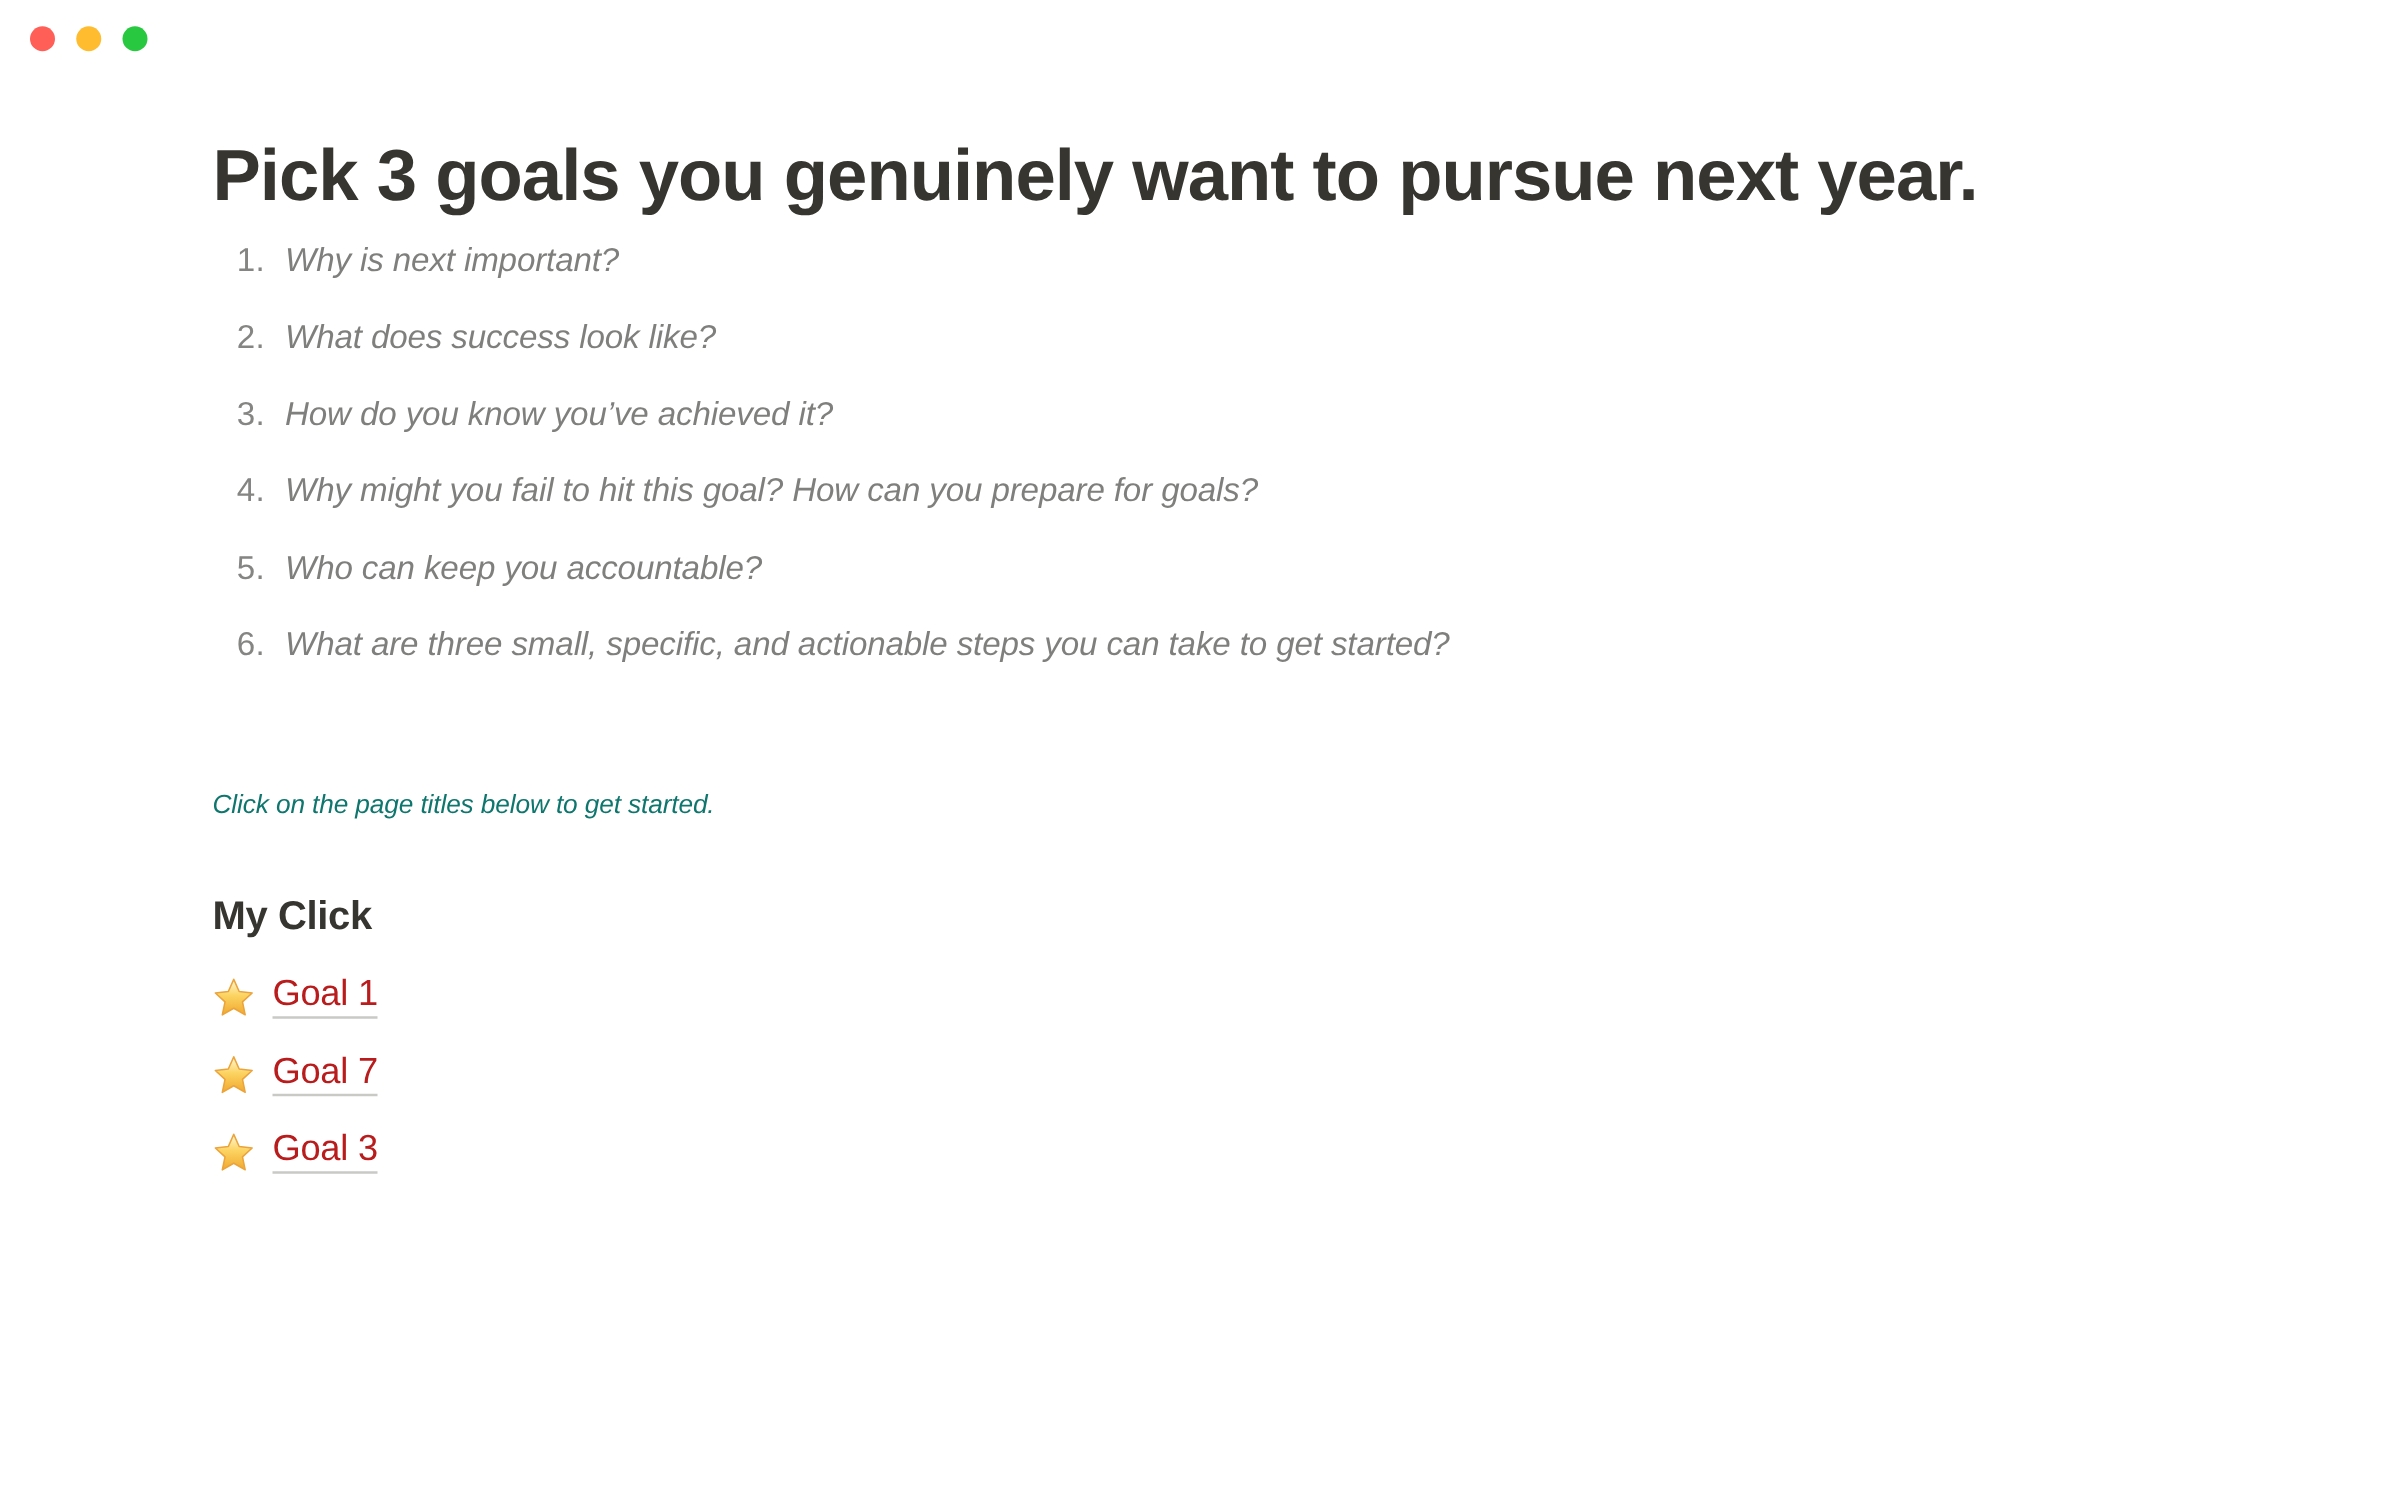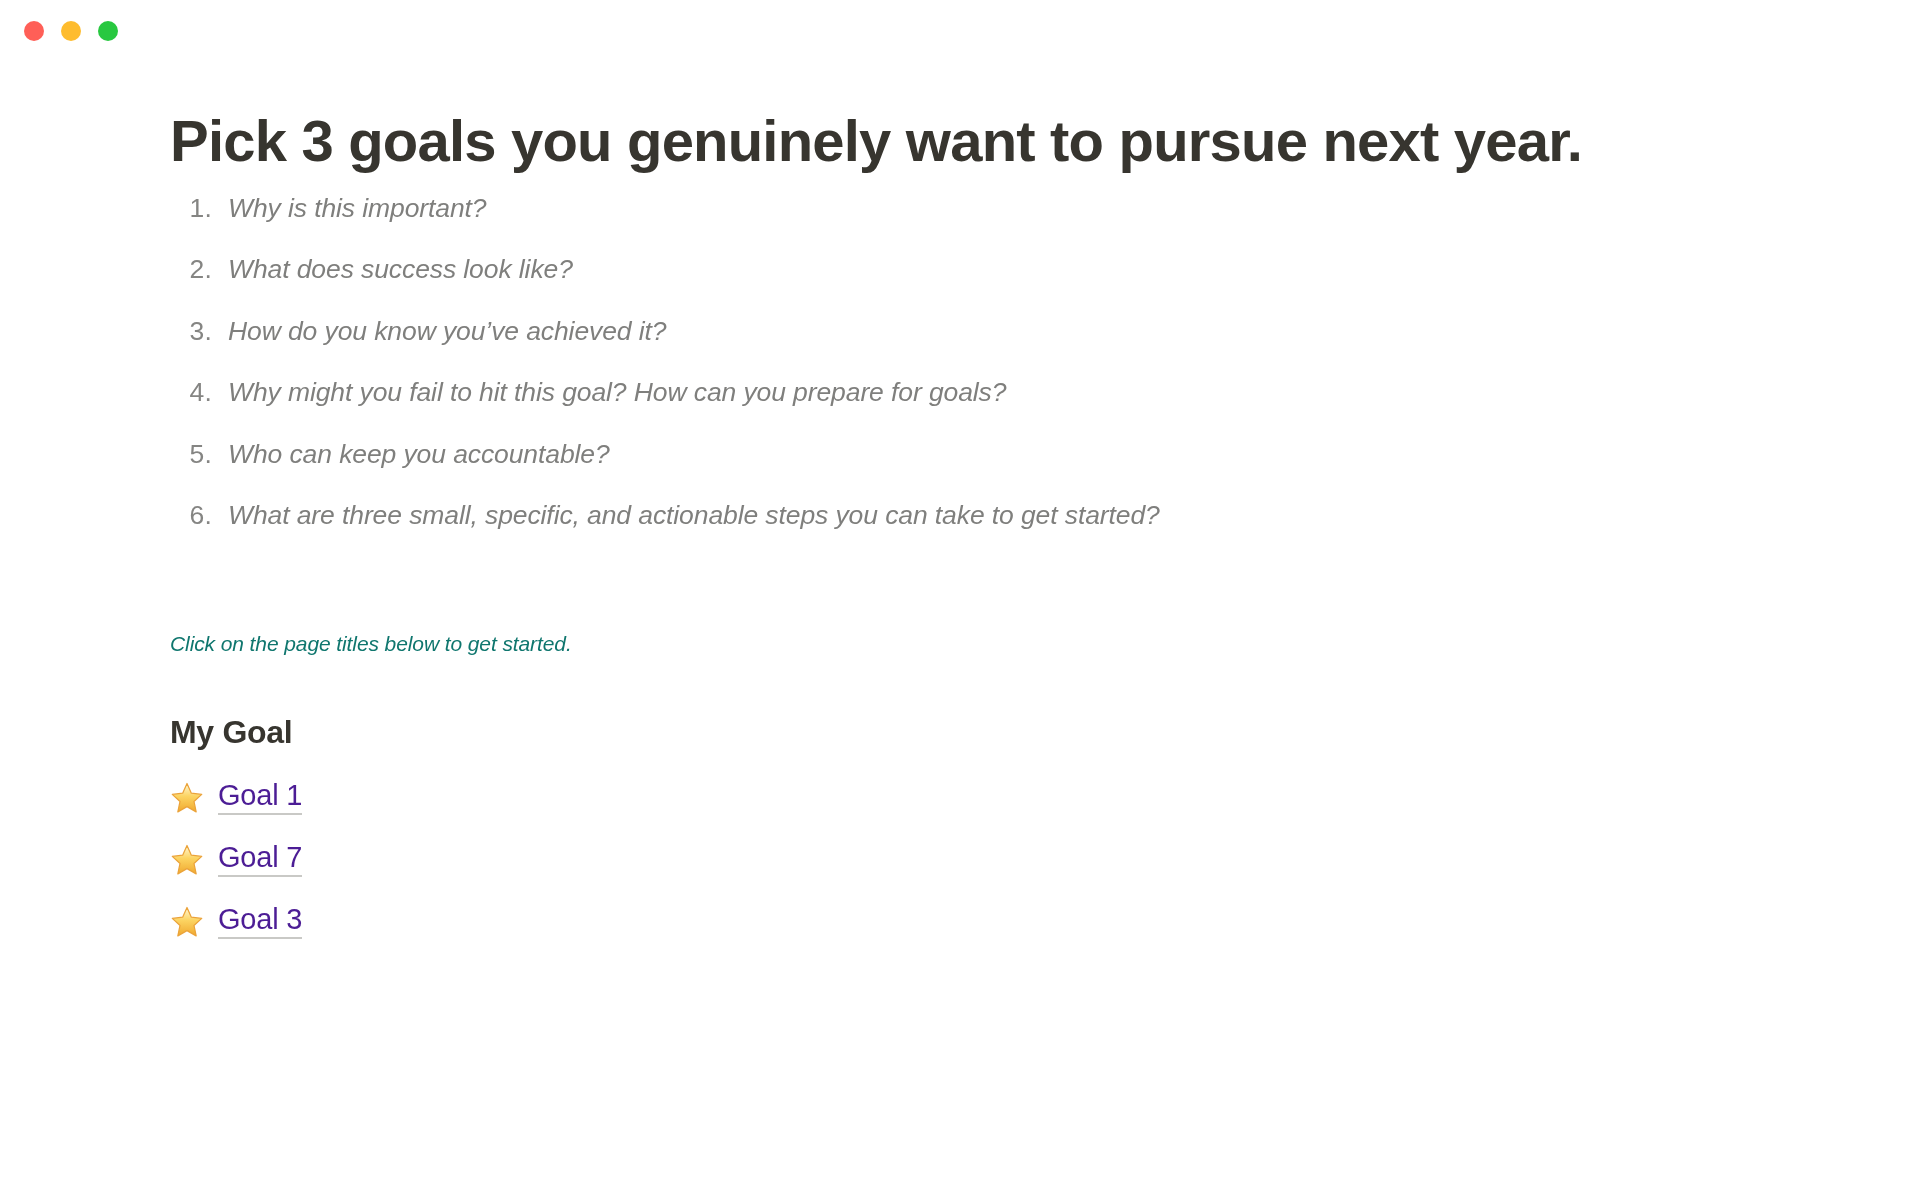--- a/index.html
+++ b/index.html
@@ -130,21 +130,21 @@
   }
   .star-icon {
     width: 34px;
     height: 34px;
     flex: 0 0 34px;
     margin-right: 14px;
     display: block;
   }
   .goal-link {
     font-size: 29px;
-    color: #4c1d95;
+    color: #b91c1c;
     text-decoration: none;
     border-bottom: 2px solid #c9c9c6;
     padding-bottom: 3px;
     line-height: 1;
     cursor: pointer;
     letter-spacing: -0.2px;
   }
 </style>
 </head>
 <body>
@@ -159,21 +159,21 @@
 
 <div class="doc">
 
   <h1 class="page-title">Pick 3 goals you genuinely want to pursue next year.</h1>
 
 
   <ol class="q-list">
 
     <li class="q-item">
       <span class="q-num">1.</span>
-      <span class="q-text">Why is this important?</span>
+      <span class="q-text">Why is next important?</span>
     </li>
 
     <li class="q-item">
       <span class="q-num">2.</span>
       <span class="q-text">What does success look like?</span>
     </li>
 
     <li class="q-item">
       <span class="q-num">3.</span>
       <span class="q-text">How do you know you’ve achieved it?</span>
@@ -191,21 +191,21 @@
 
     <li class="q-item">
       <span class="q-num">6.</span>
       <span class="q-text">What are three small, specific, and actionable steps you can take to get started?</span>
     </li>
 
   </ol>
 
   <p class="hint">Click on the page titles below to get started.</p>
 
-  <h2 class="section-heading">My Goal</h2>
+  <h2 class="section-heading">My Click</h2>
 
   <ul class="goal-list">
 
     <li class="goal-row">
       <svg class="star-icon" viewBox="0 0 36 36">
         <defs>
           <linearGradient id="sg1" x1="0" y1="0" x2="0" y2="1">
             <stop offset="0%" stop-color="#fff8d8"></stop>
             <stop offset="45%" stop-color="#fcd462"></stop>
             <stop offset="100%" stop-color="#f0a92f"></stop>

